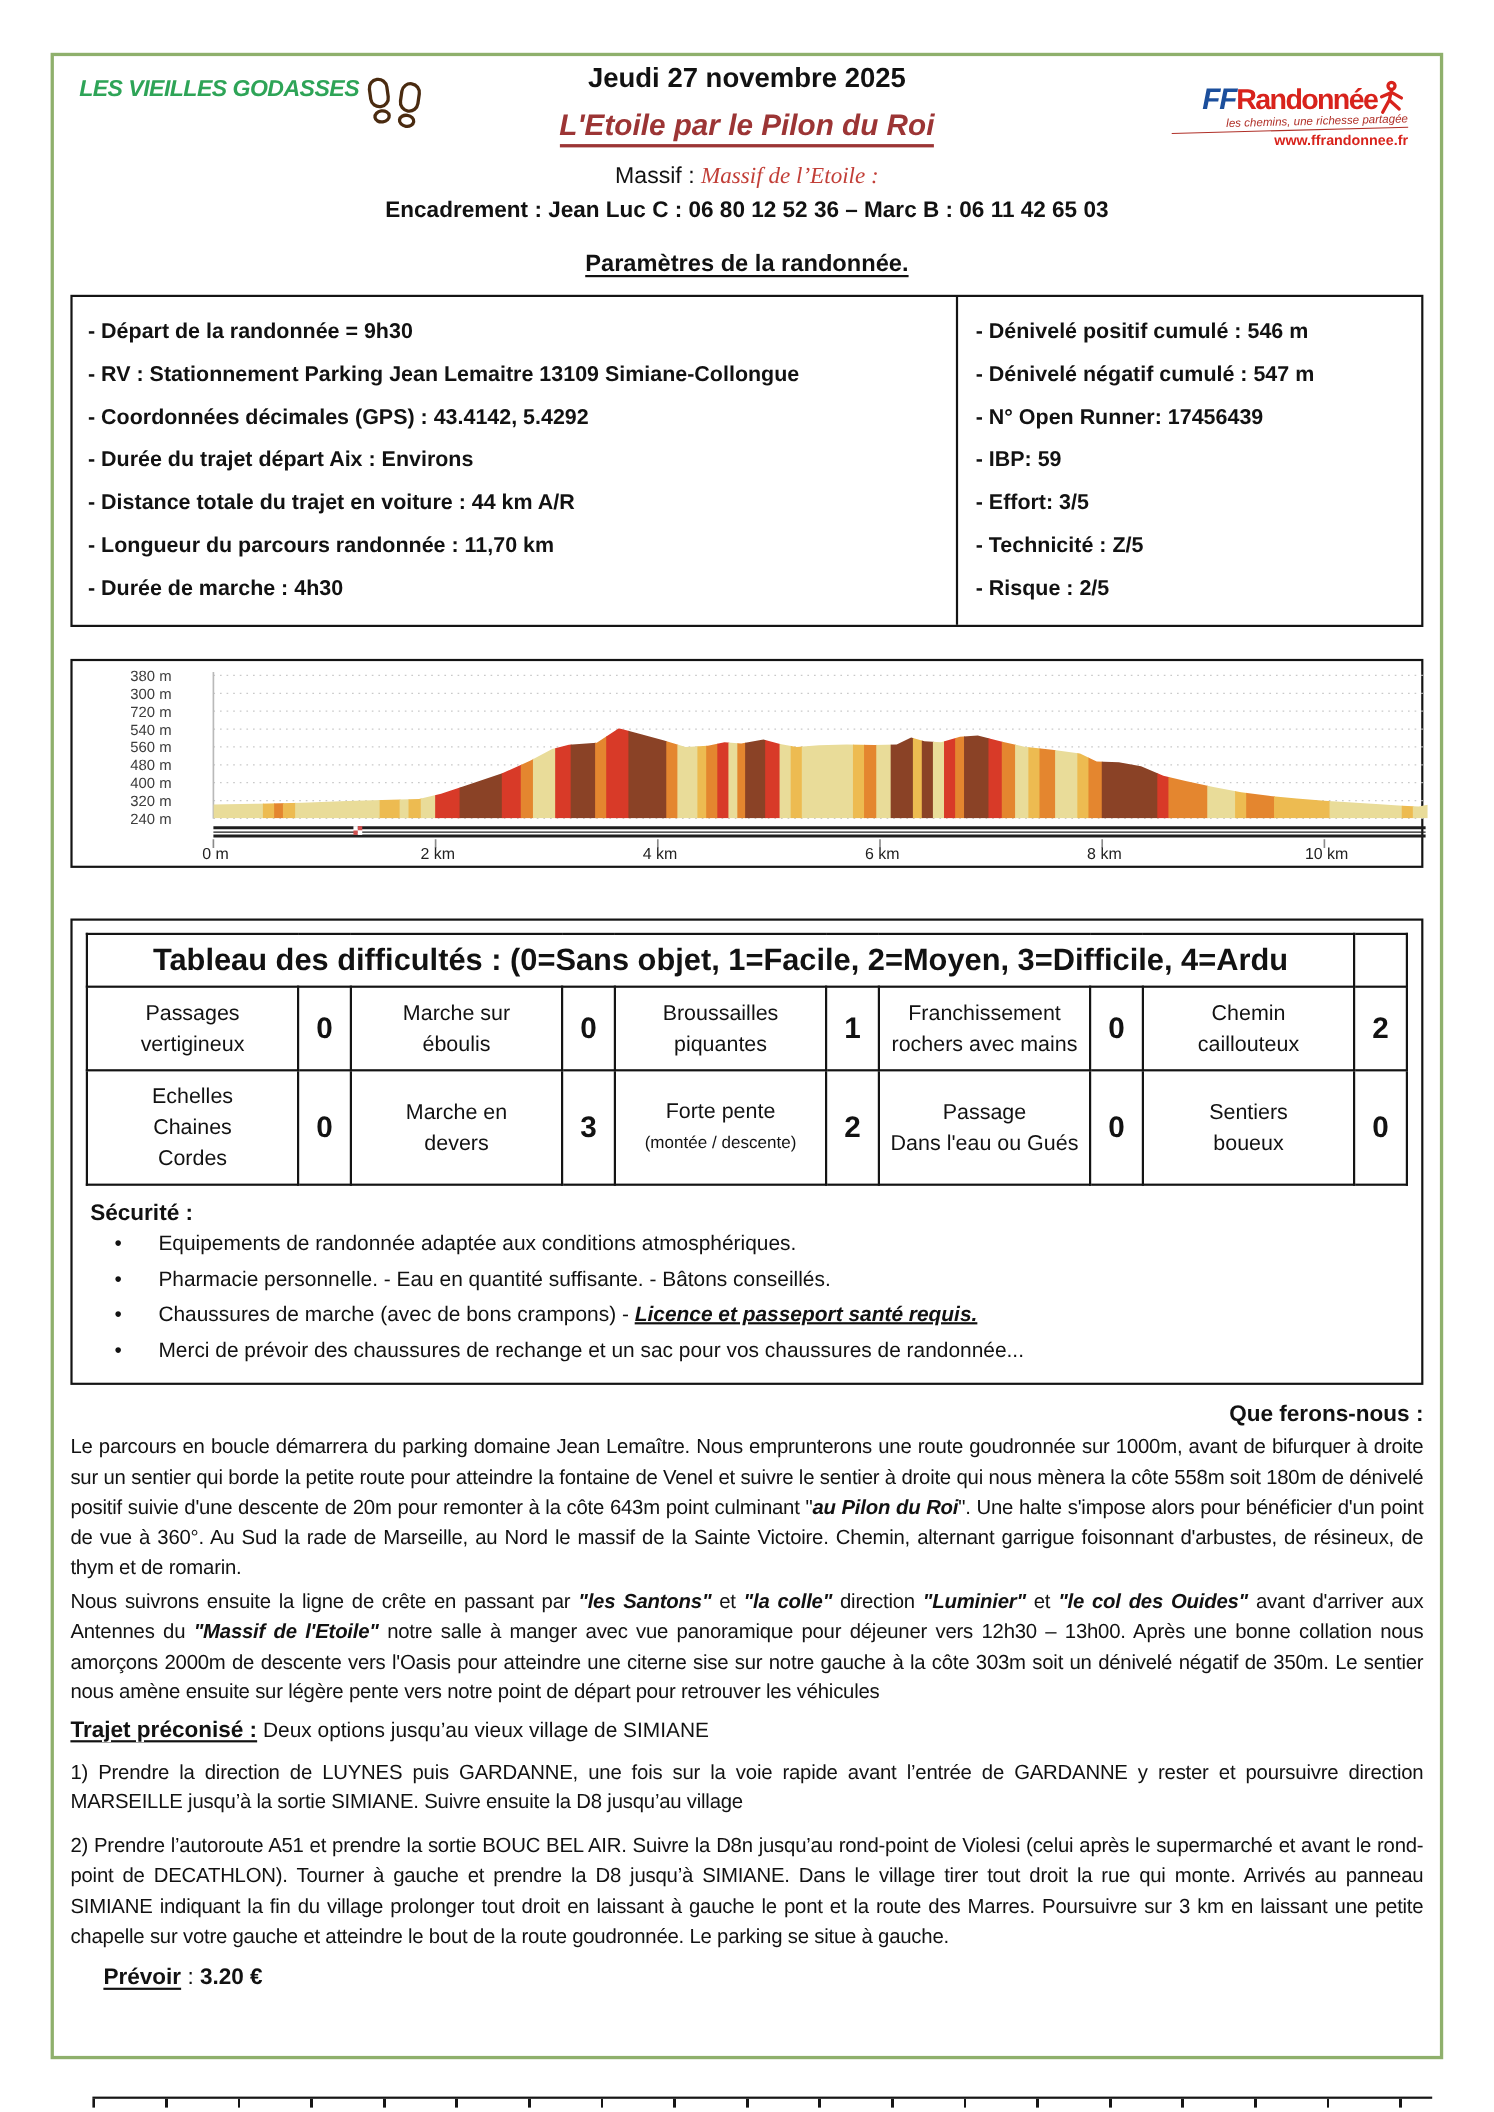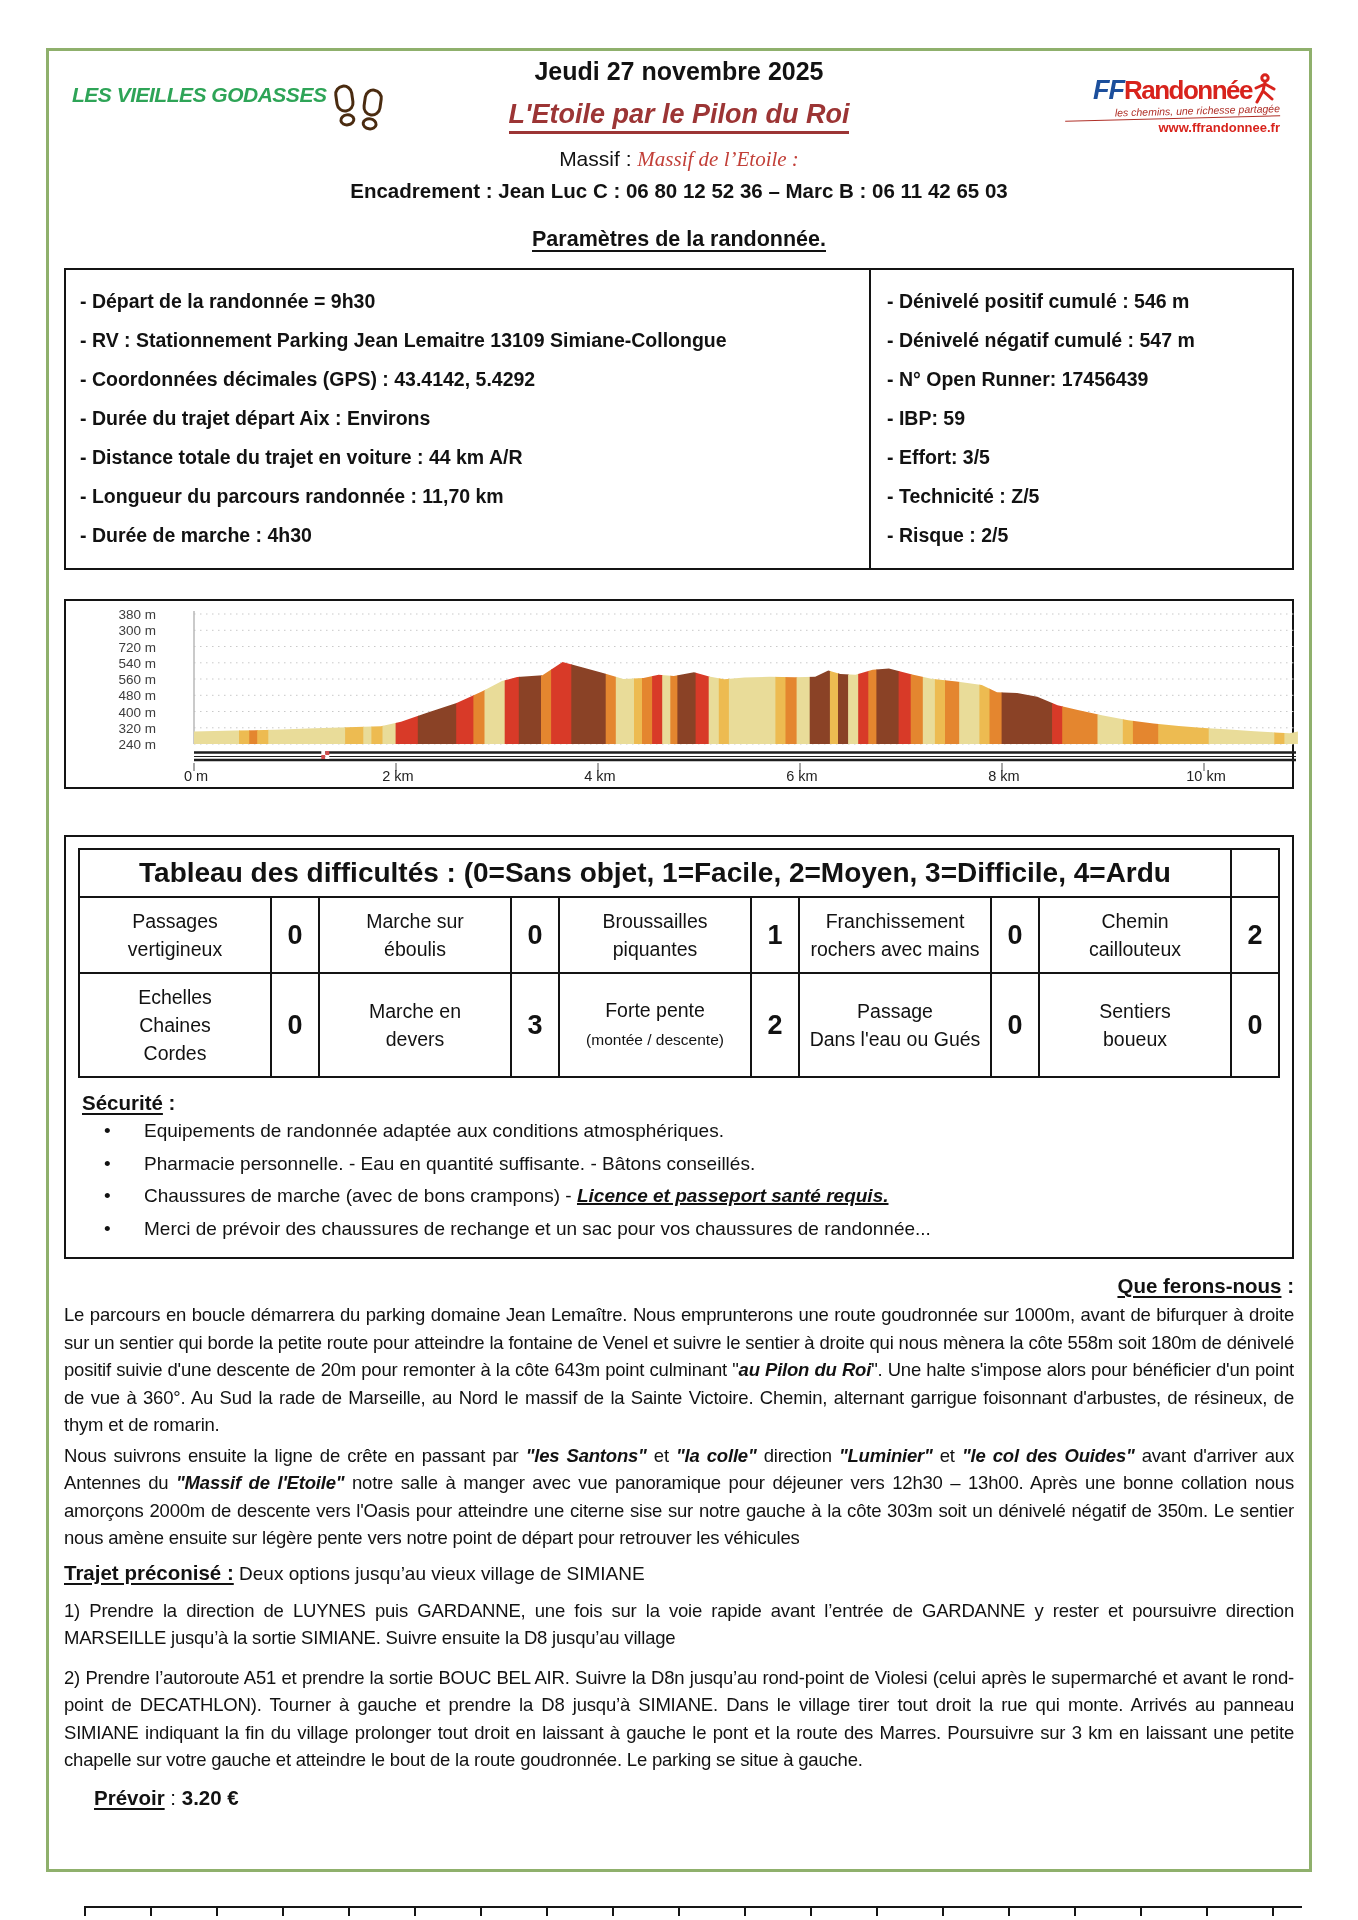--- a/index.html
+++ b/index.html
@@ -2,21 +2,21 @@
 <html><head>
 <meta charset="utf-8">
 <style>
   html,body{margin:0;padding:0;background:#ffffff;}
   .page{position:relative;width:1358px;height:1920px;background:#fff;overflow:hidden;
         font-family:"Liberation Sans",sans-serif;color:#121212;}
   .frame{position:absolute;left:46px;top:48px;width:1266px;height:1824px;
          border:3px solid #8fb06c;box-sizing:border-box;padding:0 15px;}
   
   .header{position:relative;height:160px;}
-  .club{position:absolute;left:8px;top:32px;display:flex;align-items:flex-start;gap:6px;}
+  .club{position:absolute;left:8px;top:18px;display:flex;align-items:flex-start;gap:6px;}
   .club-name{font-style:italic;font-weight:bold;font-size:21px;letter-spacing:-0.5px;color:#2ea457;white-space:nowrap;}
   .center-head{text-align:center;padding-top:6px;}
   .date{font-size:25px;font-weight:bold;}
   .hike-title{display:inline-block;margin-top:13px;font-size:27px;font-weight:bold;font-style:italic;
               color:#9c3535;border-bottom:3px solid #9c3535;padding-bottom:1px;}
   .massif-line{margin-top:13px;font-size:21px;}
   .massif-value{font-family:"Liberation Serif",serif;font-style:italic;color:#c23f38;}
   .encadrement{margin-top:7px;font-size:20.5px;font-weight:bold;}
   .ffr{position:absolute;right:14px;top:22px;width:215px;}
   .ffr-top{display:flex;align-items:center;justify-content:flex-end;}
@@ -36,21 +36,21 @@
   .chart-box{margin-top:29px;border:2.5px solid #141414;height:190px;box-sizing:border-box;position:relative;padding-left:32px;}
   .chart-box svg{display:block;}
   
   .diff-outer{margin-top:46px;border:2.5px solid #141414;box-sizing:border-box;padding:11px 12px 12px;}
   table.diff{border-collapse:collapse;width:100%;table-layout:fixed;}
   .diff td{border:2.5px solid #141414;text-align:center;vertical-align:middle;padding:0;}
   .tbl-head{font-weight:bold;font-size:28px;height:46px;}
   td.lab{font-size:19.5px;line-height:28px;padding:9px 2px;}
   td.val{font-size:27px;font-weight:bold;}
   .sub{font-size:15.5px;}
-  .u{text-decoration:underline;text-decoration-thickness:2px;text-underline-offset:3px;}
+  .u{text-decoration-thickness:2px;text-underline-offset:3px;}
   .sec-title{margin:13px 4px 0;font-size:20.5px;font-weight:bold;}
   .bullet{display:flex;margin:0 0 0 26px;font-size:19px;line-height:32.5px;}
   .bullet .dot{width:40px;flex:none;}
   
   .prog-title{margin-top:15px;font-size:20.5px;font-weight:bold;text-align:right;}
   p.body{margin:3px 0 0;font-size:18.5px;line-height:27.5px;text-align:justify;letter-spacing:-0.2px;}
   .run-bi{font-weight:bold;font-style:italic;}
   .run-biu{font-weight:bold;font-style:italic;text-decoration:underline;text-decoration-thickness:2px;}
   .route-line{margin-top:9px;font-size:19px;}
   .route-title{font-weight:bold;font-size:20.5px;text-decoration:underline;text-decoration-thickness:2px;text-underline-offset:3px;}

